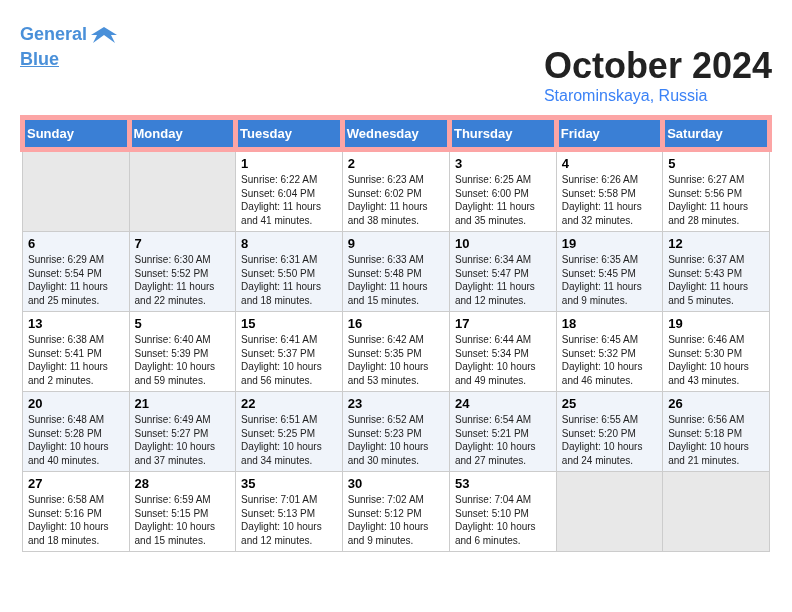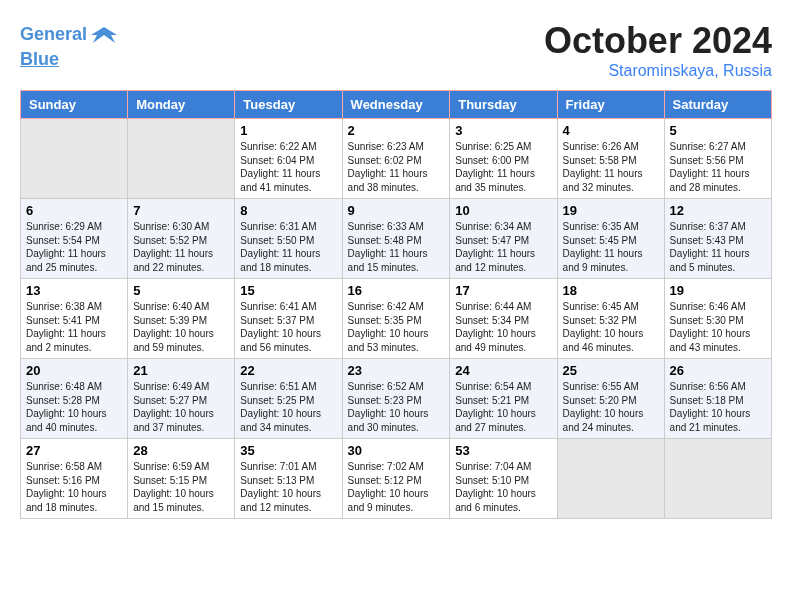--- a/index.html
+++ b/index.html
@@ -29,44 +29,44 @@
     }
     .logo-text span {
       color: #4a90d9;
     }
     .logo-icon {
       width: 30px;
       height: 30px;
       margin-left: 2px;
     }
     .title-area {
-      text-align: right;
+      margin-top: 25px;
     }
     .month-title {
       font-size: 36px;
       font-weight: bold;
       color: #222;
     }
     .location {
       font-size: 16px;
       color: #3b82f6;
     }
     table {
       width: 100%;
       border-collapse: collapse;
       font-size: 11px;
     }
     thead tr th {
       background-color: #3a7fd5;
       color: #fff;
-      padding: 6px 8px;
+      padding: 6px 2px;
       text-align: left;
       font-size: 13px;
       font-weight: bold;
-      border: 1px solid #fca5a5;
+      border: 5px solid #fca5a5;
     }
     tbody tr td {
       border: 1px solid #ccc;
       vertical-align: top;
       padding: 4px 5px;
       height: 80px;
       width: 108px;
     }
     tbody tr:nth-child(odd) td {
       background-color: #fff;

